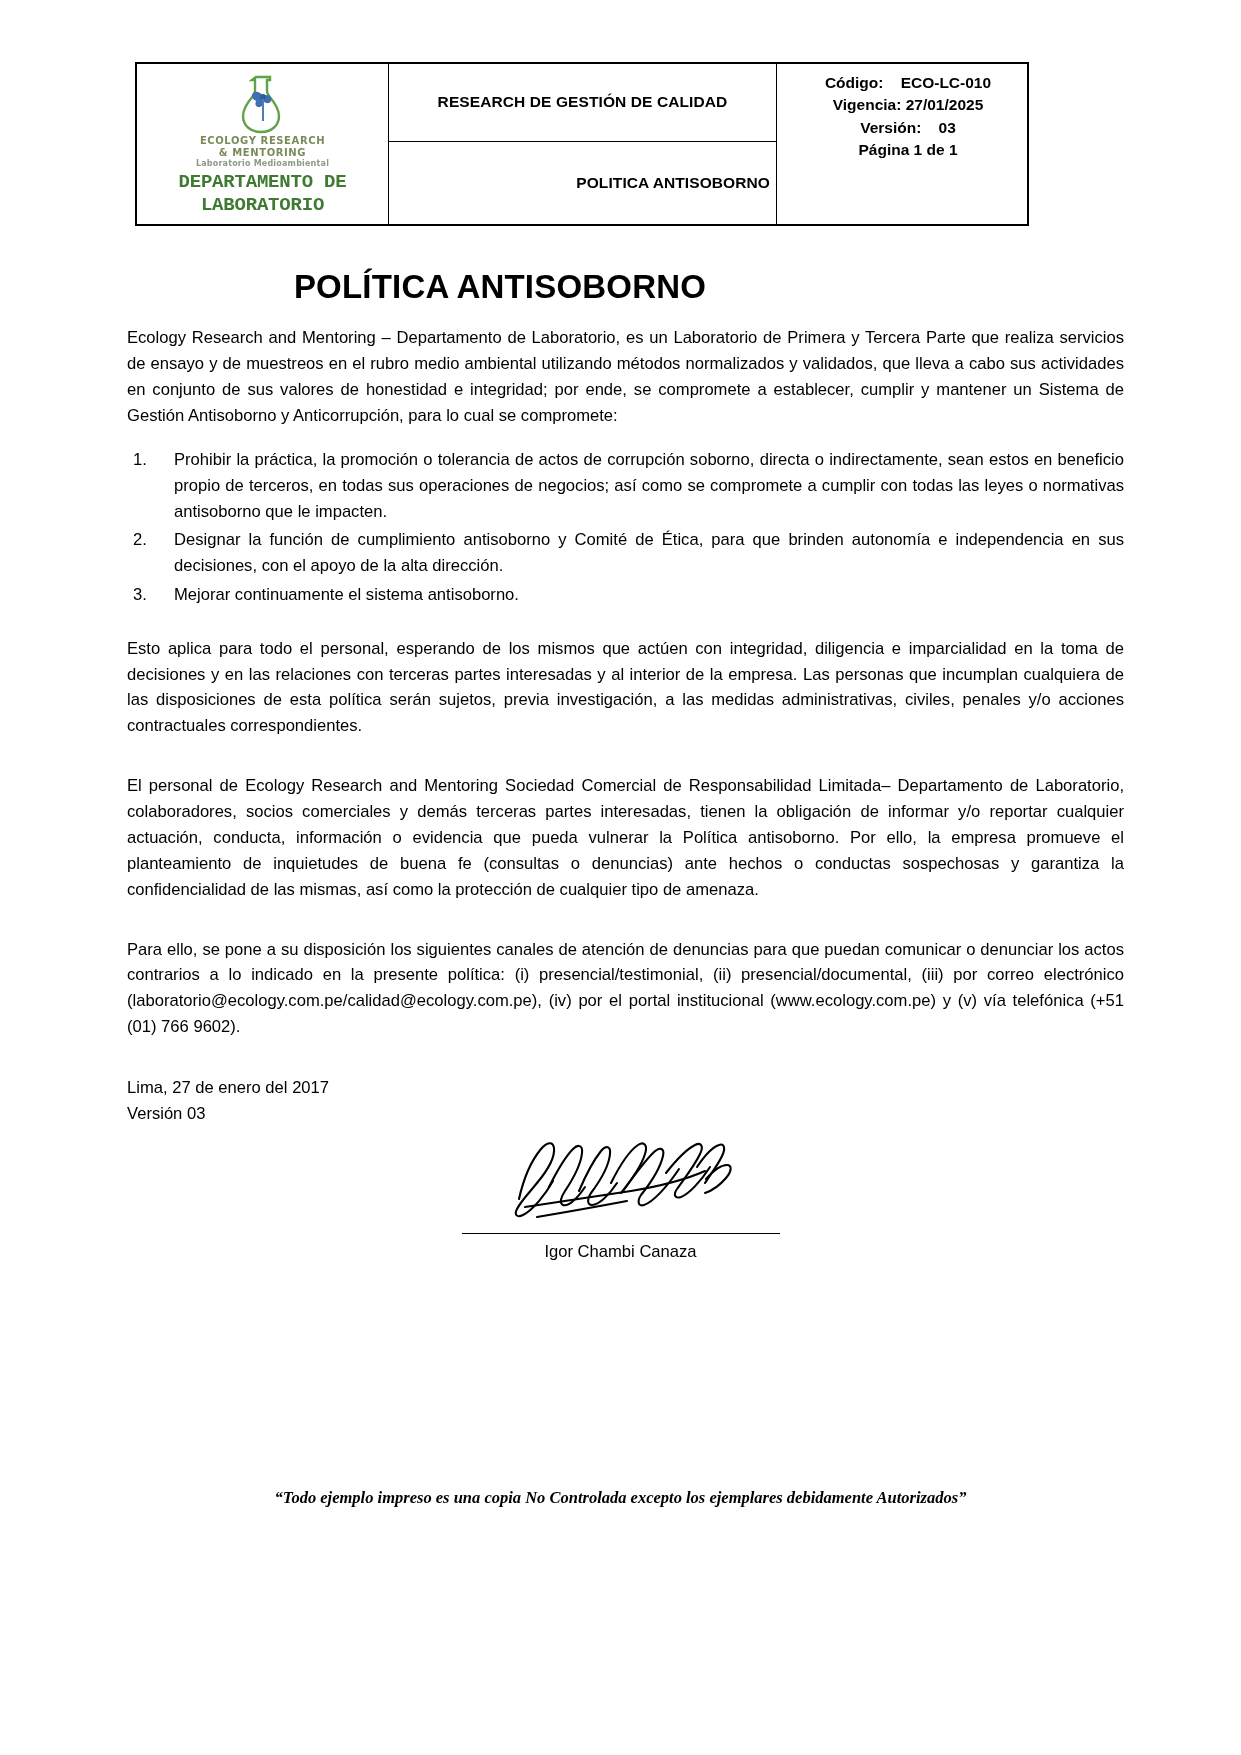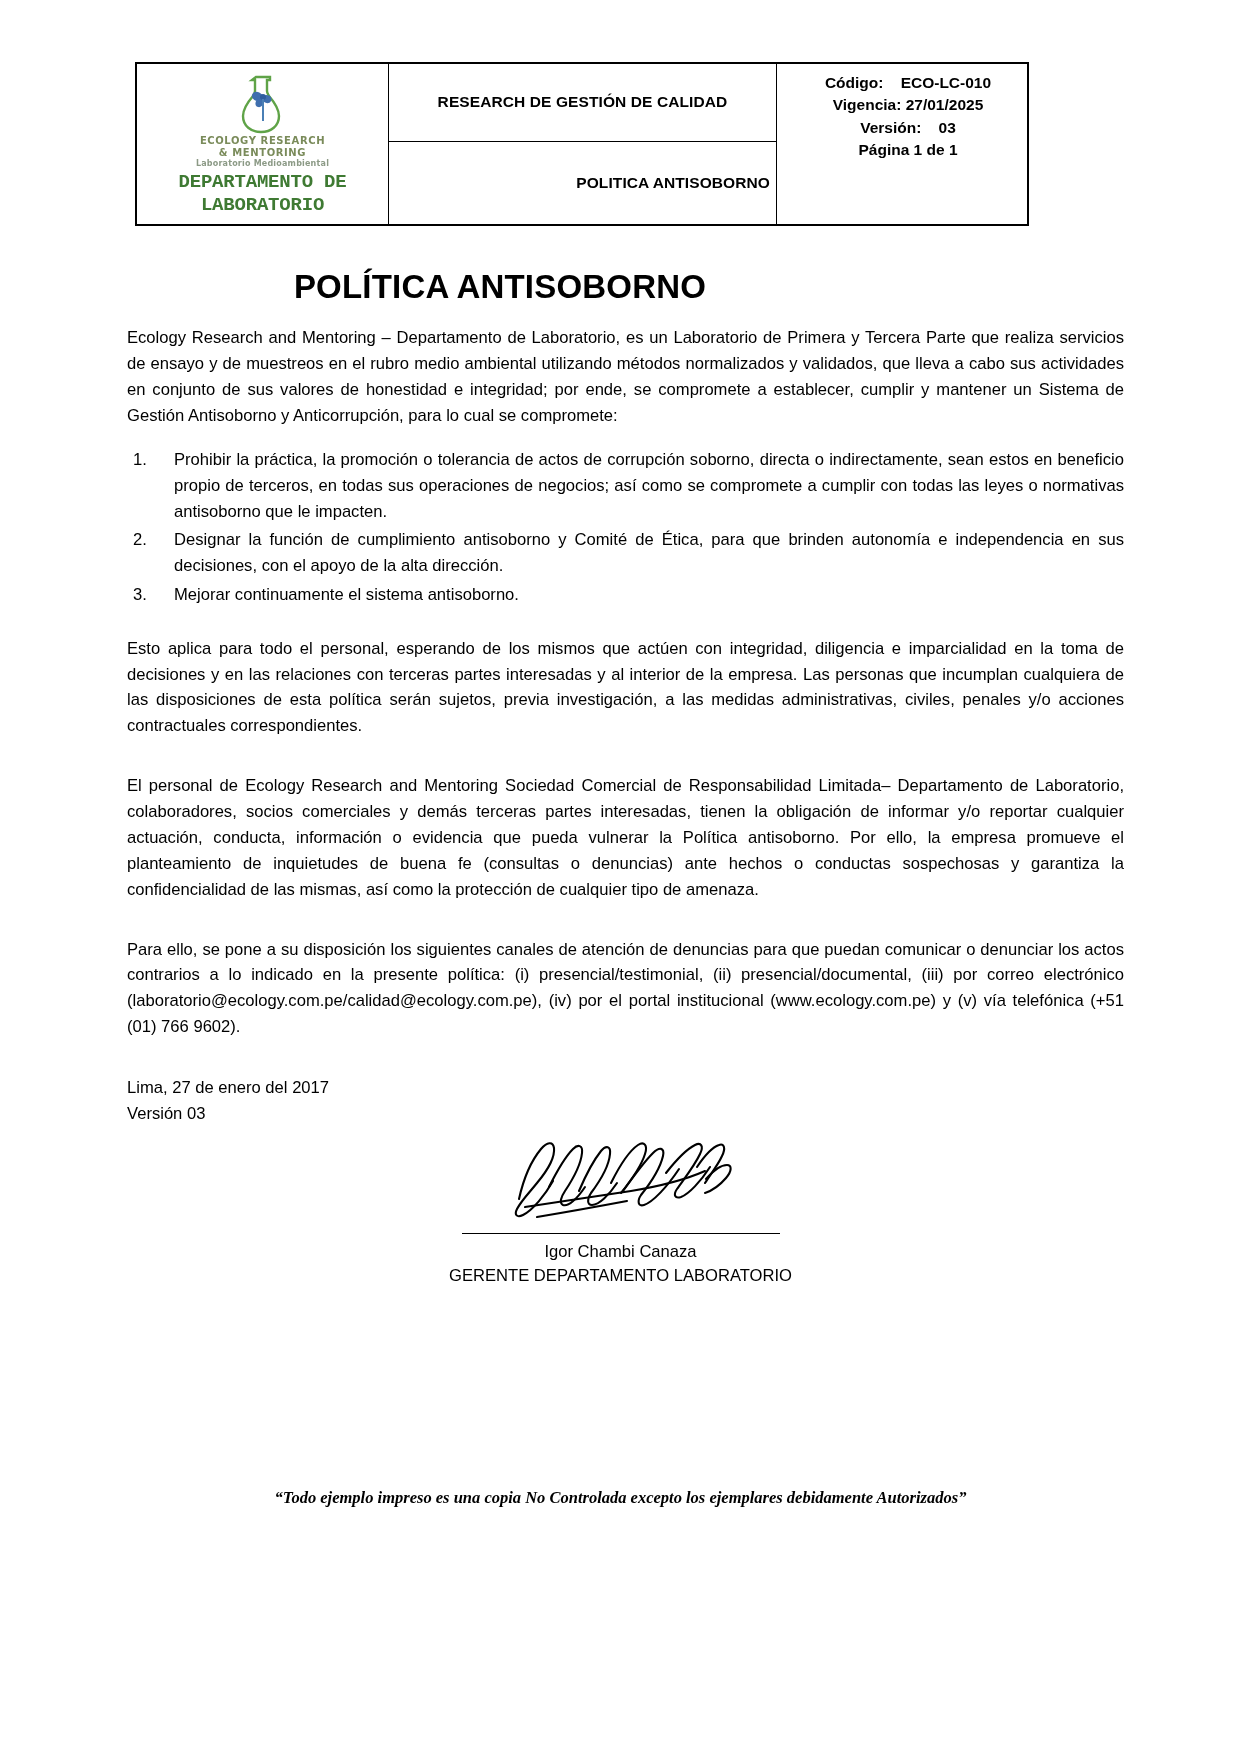--- a/index.html
+++ b/index.html
@@ -294,18 +294,17 @@
         <path d="M132 70 C142 56 152 42 162 32 C168 26 174 26 172 35 C169 48 158 64 150 74 C146 80 147 86 153 84 C162 81 176 66 188 48"></path>
         <path d="M175 52 C186 38 196 28 204 24 C210 21 213 25 209 33 C204 44 193 58 186 68 C182 74 184 78 190 76 C198 73 210 60 219 46"></path>
         <path d="M206 46 C214 34 222 26 228 24 C233 22 235 27 231 35 C227 44 219 54 214 62"></path>
         <path d="M215 58 C222 50 230 44 236 44 C241 44 241 50 235 57 C229 64 220 70 214 72"></path>
         <path d="M34 86 C60 82 100 76 140 70 C170 65 196 58 214 50"></path>
         <path d="M46 96 C70 92 104 86 136 80"></path>
       </g>
     </svg>
     <div class="sig-rule"></div>
     <div class="sig-name">Igor Chambi Canaza</div>
-    <div class="sig-role">GERENTE DEPARTAMENTO LABORATORIO</div>
   </div>
 
   <div class="footer-note">“Todo ejemplo impreso es una copia No Controlada excepto los ejemplares debidamente Autorizados”</div>
 
 </div>
 
 </body></html>

